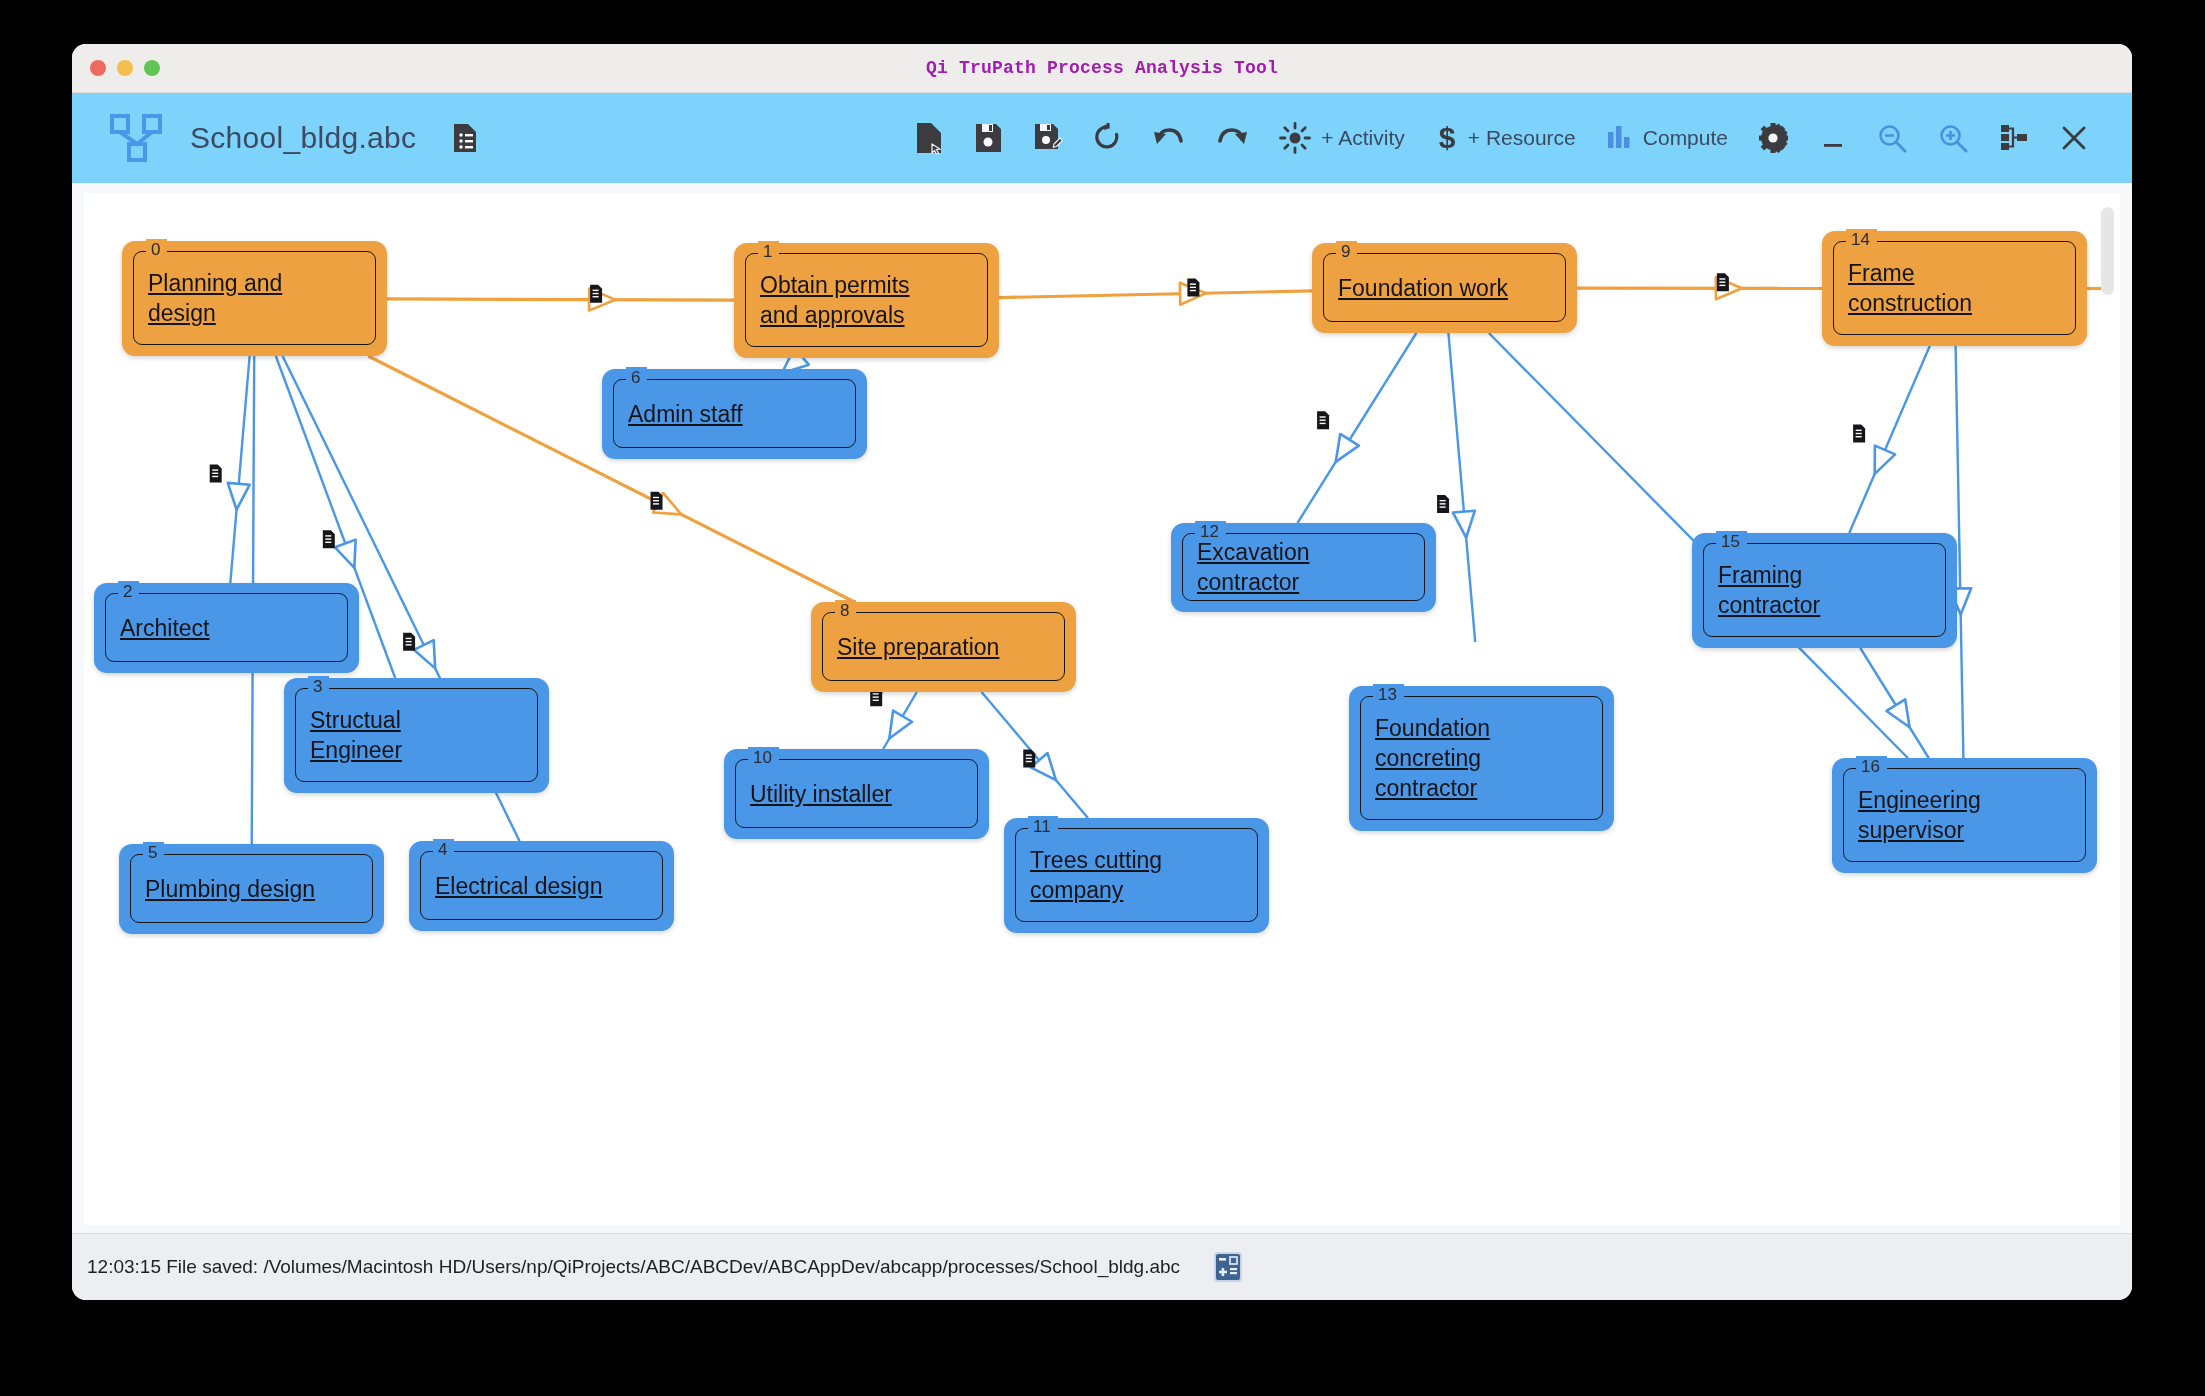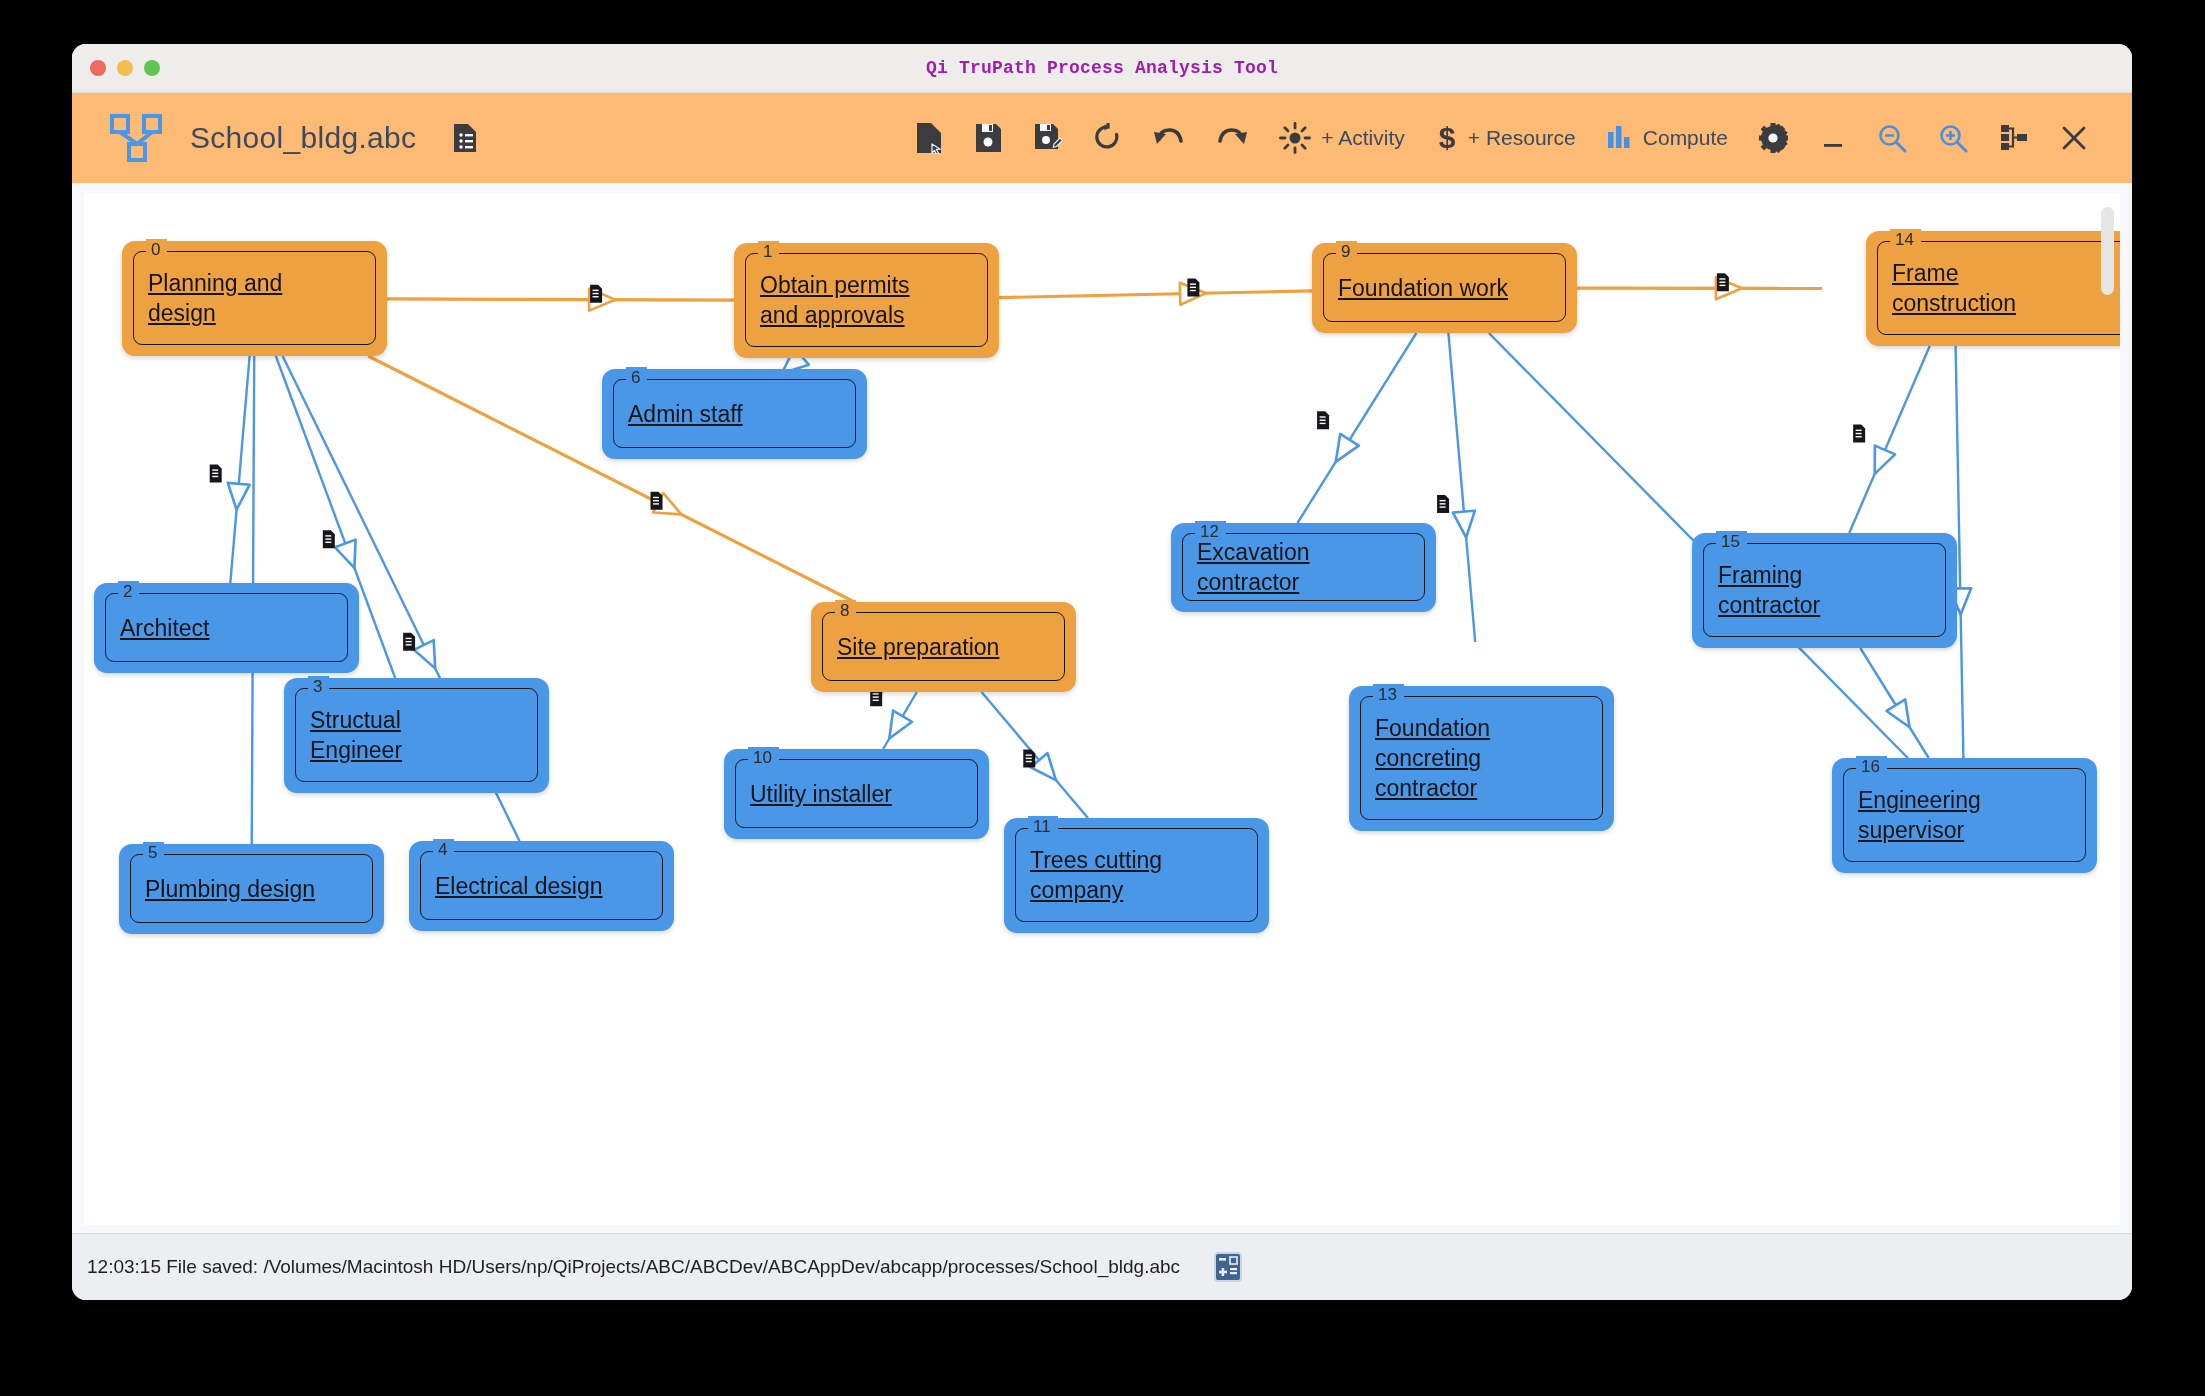--- a/index.html
+++ b/index.html
@@ -37,21 +37,21 @@
   .tl.yellow { background: #f4bd4f; }
   .tl.green  { background: #61c554; }
   #window-title {
     width: 100%; text-align: center;
     font-size: 18px; font-weight: bold;
     color: #a21caf; letter-spacing: .2px; font-family: Liberation Mono, monospace;
   }
   
   #toolbar {
     height: 90px; flex: 0 0 90px;
-    background: #fdba74;
+    background: #7dd3fc;
     display: flex; align-items: center;
     padding: 0 30px 0 38px;
     position: relative;
   }
   #brand { display: flex; align-items: center; gap: 26px; flex: 0 0 auto; }
   #brand-logo { width: 54px; height: 48px; }
   #doc-name {
     font-size: 30px; color: #3c4a60; letter-spacing: .3px;
     white-space: nowrap;
   }
@@ -491,21 +491,21 @@
               <span class="node-label">Obtain permits
 and approvals</span>
             </div>
           </div>
           <div class="node activity" style="left: 1228px; top: 50px; width: 265px; height: 90px;">
             <div class="node-inner">
               <span class="node-num">9</span>
               <span class="node-label">Foundation work</span>
             </div>
           </div>
-          <div class="node activity" style="left: 1738px; top: 38px; width: 298px; height: 115px; margin-left: 44px;">
+          <div class="node activity" style="left: 1738px; top: 38px; width: 265px; height: 115px;">
             <div class="node-inner">
               <span class="node-num">14</span>
               <span class="node-label">Frame
 construction</span>
             </div>
           </div>
           <div class="node resource" style="left: 518px; top: 176px; width: 265px; height: 90px;">
             <div class="node-inner">
               <span class="node-num">6</span>
               <span class="node-label">Admin staff</span>

